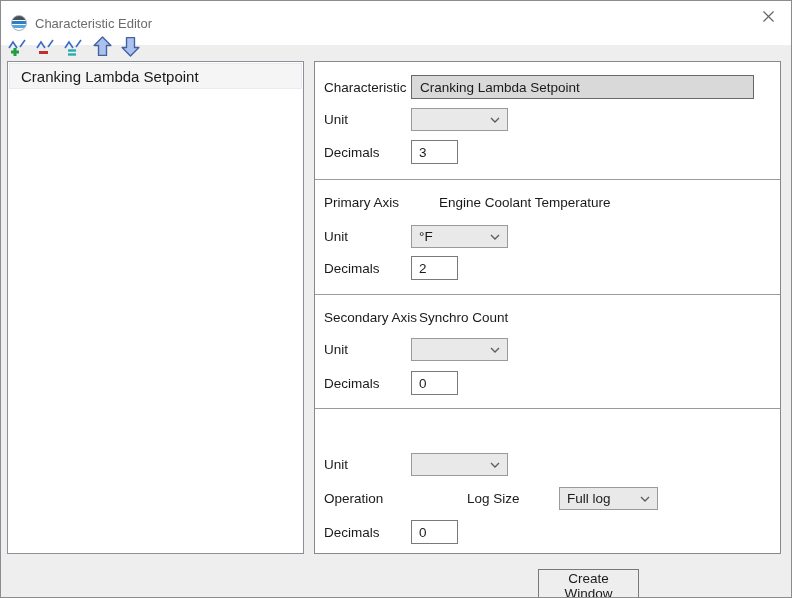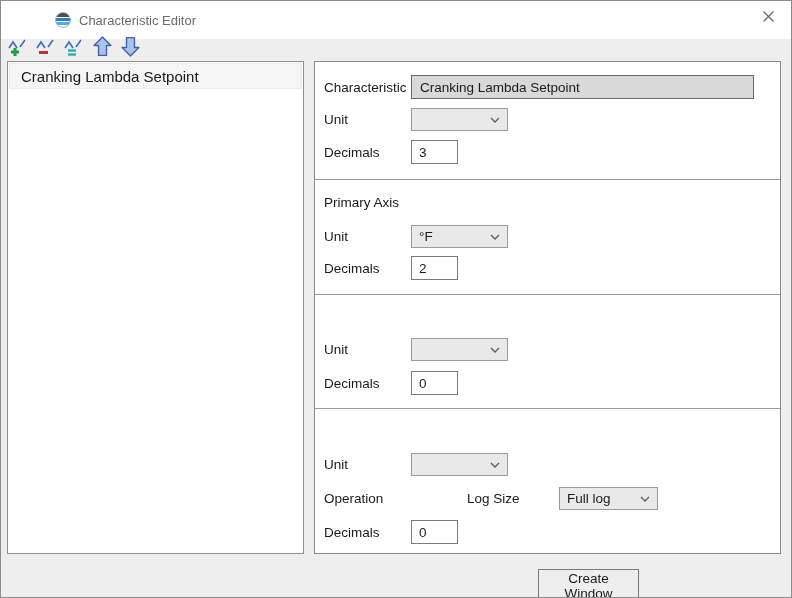--- a/index.html
+++ b/index.html
@@ -6,22 +6,22 @@
   *{box-sizing:border-box;}
   body{font-family:"Liberation Sans", sans-serif;-webkit-font-smoothing:antialiased;}
 
   .win{
     position:relative;width:792px;height:598px;background:#eeeeee;
     border:1px solid #8c8c8c;overflow:hidden;
   }
 
   
   .titlebar{
-    position:absolute;left:0;top:0;right:0;height:38px;background:#ffffff;
-    display:flex;align-items:center;padding-left:44px;
+    position:absolute;left:0;top:0;right:0;height:44px;background:#ffffff;
+    display:flex;align-items:center;
   }
   .appicon{
     width:16px;height:16px;border-radius:50%;margin-left:10px;flex:0 0 auto;
     background:linear-gradient(180deg,
       #4a4f55 0% 30%, #ffffff 30% 38%,
       #2b7fc4 38% 58%, #ffffff 58% 66%,
       #58a7dd 66% 88%, #ffffff 88% 100%);
     border:0.5px solid #9fb3c0;
   }
   .title{margin-left:8px;font-size:13px;color:#6b6b6b;}
@@ -151,36 +151,41 @@
       </div>
     </div>
     <div class="row" style="top:78px;">
       <span class="lbl">Decimals</span>
       <input class="num-input" value="3" style="">
     </div>
     <div class="sep" style="top:117px;"></div>
 
     <div class="row" style="top:128px;gap:28px;">
       <span class="lbl">Primary Axis</span>
+      <span class="static-val">Engine Coolant Temperature</span>
     </div>
     <div class="row" style="top:162px;">
       <span class="lbl">Unit</span>
       <div class="combo">
         <span>°F</span>
         <svg class="chev" width="10" height="6" viewBox="0 0 10 6">
             <polyline points="1,1 5,5 9,1" fill="none" stroke="#5c5c5c" stroke-width="1.3"></polyline>
           </svg>
       </div>
     </div>
     <div class="row" style="top:194px;">
       <span class="lbl">Decimals</span>
       <input class="num-input" value="2" style="">
     </div>
     <div class="sep" style="top:232px;"></div>
 
+    <div class="row" style="top:243px;">
+      <span class="lbl" style="width:95px;">Secondary Axis</span>
+      <span class="static-val">Synchro Count</span>
+    </div>
     <div class="row" style="top:275px;">
       <span class="lbl">Unit</span>
       <div class="combo">
         <span></span>
         <svg class="chev" width="10" height="6" viewBox="0 0 10 6">
             <polyline points="1,1 5,5 9,1" fill="none" stroke="#5c5c5c" stroke-width="1.3"></polyline>
           </svg>
       </div>
     </div>
     <div class="row" style="top:309px;">

